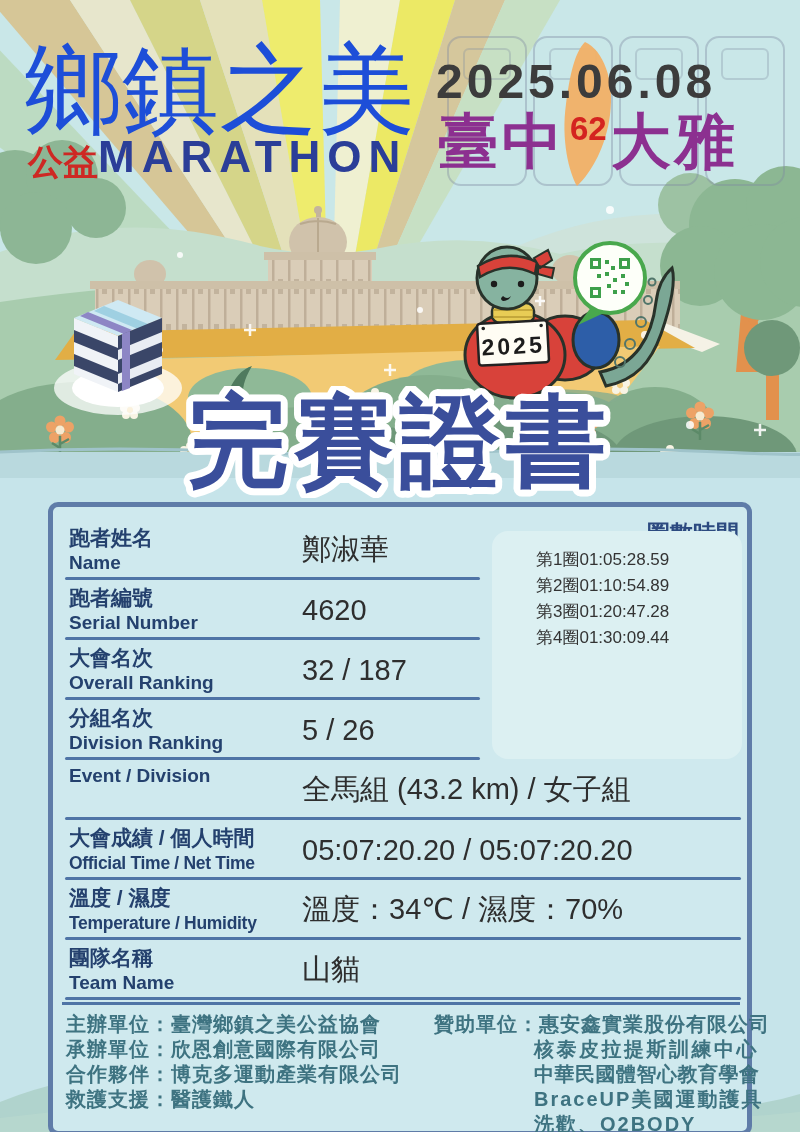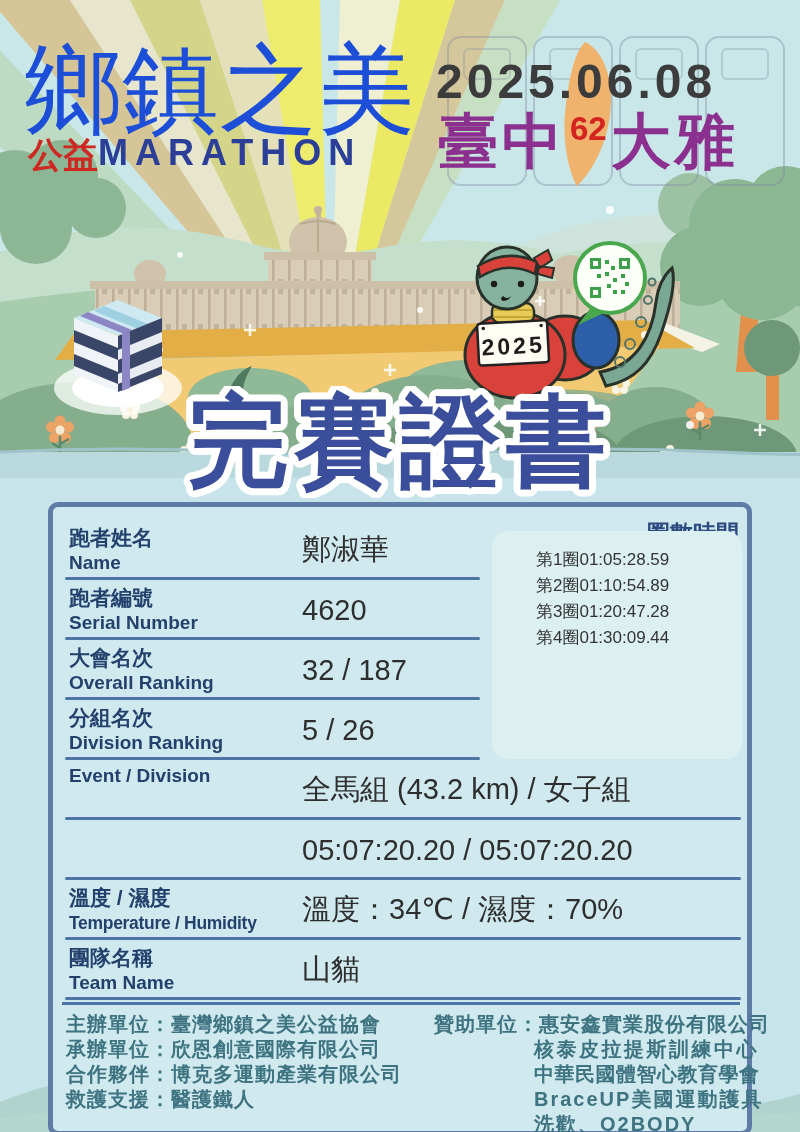--- a/index.html
+++ b/index.html
@@ -5,21 +5,21 @@
   html,body{margin:0;padding:0;}
   .page{position:relative;width:800px;height:1132px;overflow:hidden;background:#c6e4ea;
         font-family:"Liberation Sans","DejaVu Sans",sans-serif;}
   svg text{font-family:"Liberation Sans","DejaVu Sans",sans-serif;}
 
   
   .banner-title{position:absolute;left:24px;top:40px;z-index:5;font-size:97px;font-weight:400;
                 color:#1d4ed8;letter-spacing:1px;line-height:100px;white-space:nowrap;text-align:center;}
   .banner-sub{position:absolute;left:28px;top:132px;z-index:5;white-space:nowrap;}
   .banner-sub .gongyi{font-size:35px;font-weight:900;color:#ce2823;vertical-align:-2px;}
-  .banner-sub .marathon{font-size:36px;font-weight:900;color:#2b3e98;letter-spacing:7px;}
+  .banner-sub .marathon{font-size:44px;font-weight:900;color:#2b3e98;letter-spacing:7px;}
   .banner-date{position:absolute;left:436px;top:54px;z-index:5;font-size:48px;font-weight:900;
                color:#3c3c3c;letter-spacing:4px;white-space:nowrap;}
   .banner-loc{position:absolute;left:438px;top:102px;z-index:5;white-space:nowrap;}
   .banner-loc .city,.banner-loc .town{font-size:60px;font-weight:900;color:#8c3090;letter-spacing:4px;}
   .banner-loc .num{font-size:33px;font-weight:900;color:#d42420;vertical-align:22px;margin:16px 4px;}
   .wm{position:absolute;z-index:3;border:2px solid rgba(125,138,160,.38);border-radius:14px;
       width:76px;height:146px;top:36px;}
   .wm i{display:block;margin:10px auto 0;width:44px;height:28px;border:2px solid rgba(125,138,160,.30);border-radius:6px;}
 
   
@@ -356,20 +356,24 @@
           </div>
         <div class="value">5 / 26</div>
       </div>
       <div class="row long">
         <div class="label">
             <span class="en">Event / Division</span>
           </div>
         <div class="value">全馬組 (43.2 km) / 女子組</div>
       </div>
       <div class="row long">
+        <div class="label">
+            <span class="zh">大會成績 / 個人時間</span>
+            <span class="en tight">Official Time / Net Time</span>
+          </div>
         <div class="value">05:07:20.20 / 05:07:20.20</div>
       </div>
       <div class="row long">
         <div class="label">
             <span class="zh">溫度 / 濕度</span>
             <span class="en tight">Temperature / Humidity</span>
           </div>
         <div class="value">溫度：34℃ / 濕度：70%</div>
       </div>
       <div class="row long">

